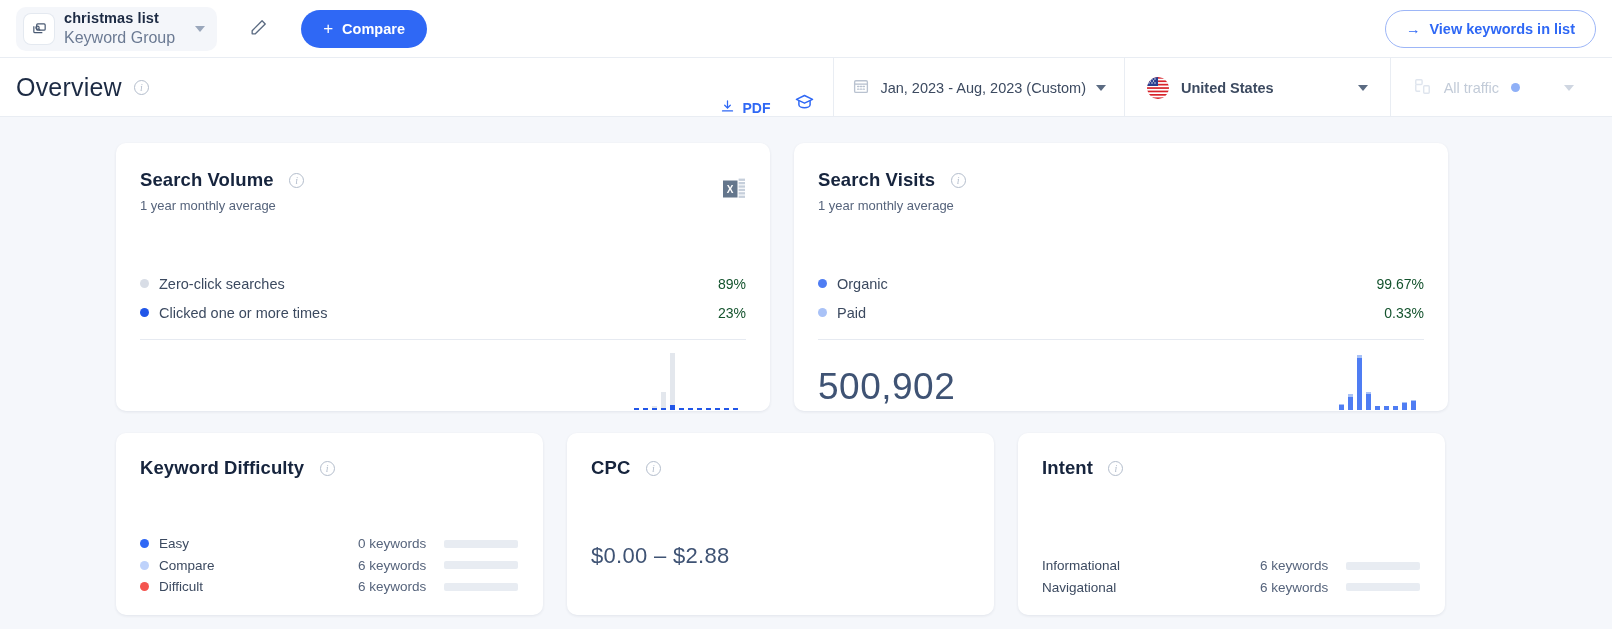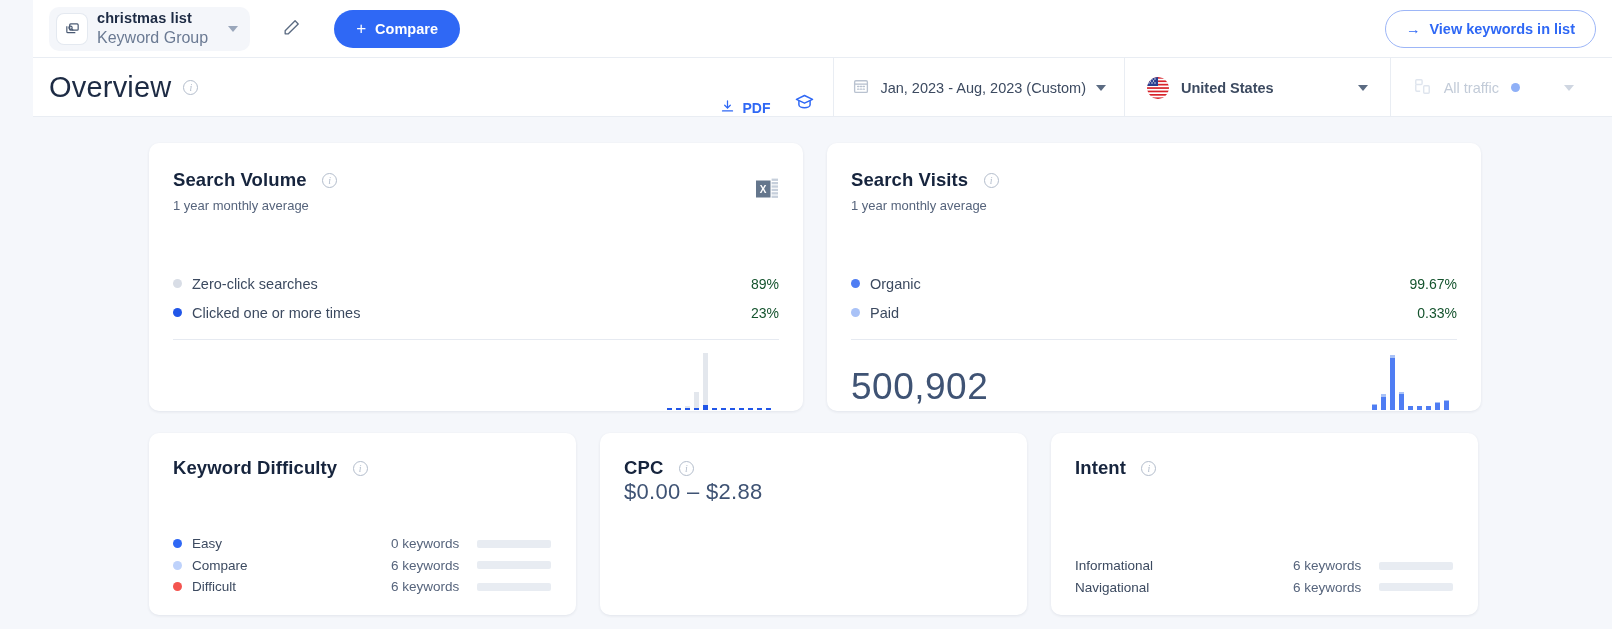--- a/index.html
+++ b/index.html
@@ -3,21 +3,21 @@
 <meta charset="utf-8">
 <style>
   * { box-sizing: border-box; margin: 0; padding: 0; }
   html, body {
     width: 1612px; height: 629px;
     font-family: "Liberation Sans", sans-serif;
     background: #ffffff;
     overflow: hidden;
     -webkit-font-smoothing: antialiased;
   }
-  .app { width: 1612px; height: 629px; position: relative; background: #f5f7fb; padding-left: 33px; }
+  .app { width: 1612px; height: 629px; position: relative; background: #f5f7fb; }
 
   
   .topbar {
     height: 58px; background: #fff; display: flex; align-items: center;
     padding: 0 16px; position: relative;
   }
   .topbar:after {
     content:""; position:absolute; left:0; right:0; bottom:0; height:1px; background:#e9edf3;
   }
   .group-pill {
@@ -54,21 +54,21 @@
     display:flex; align-items:center; gap:9px; cursor:pointer;
     font-family:"Liberation Sans", sans-serif;
   }
 
   
   .subbar {
     height: 59px; background:#fff; display:flex; align-items:center; padding: 0 16px;
     position: relative;
   }
   .subbar:after{content:"";position:absolute;left:0;right:0;bottom:0;height:1px;background:#e9edf3;}
-  .page-title { font-size: 29px; color:#1d2b44; font-weight: 400; letter-spacing:.2px;}
+  .page-title { font-size: 25px; color:#1d2b44; font-weight: 400; letter-spacing:.2px;}
   .info-i {
     display:inline-flex; align-items:center; justify-content:center;
     width:15px;height:15px;border-radius:50%;border:1px solid #b3bdcc;color:#b3bdcc;
     font-size:10px; font-style:italic; font-family:"Liberation Serif",serif; line-height:1;
     vertical-align: middle;
   }
   .title-info { margin-left:12px; }
   .sub-right { margin-left:auto; display:flex; align-items:flex-end; height:100%; }
   .pdf-btn {
     display:flex; align-items:center; gap:7px; color:#2f68f5; font-size:14px; font-weight:600;
@@ -124,21 +124,21 @@
   .bcard { height: 182px; padding: 24px 24px 0 24px; }
   .bcard-kd { width: 427px; }
   .bcard-cpc { width: 427px; }
   .bcard-intent { width: 427px; }
   .stats { margin-top: 54px; }
   .stat-row { display:flex; align-items:center; height: 21.5px; font-size:13.5px; color:#3c4a60;}
   .stat-label { display:flex; align-items:center; width: 218px; }
   .stat-count { font-size:13.5px; color:#56647c; width: 86px; text-align:left;}
   .track { width: 74px; height: 8px; background:#e8ecf2; border-radius: 2px; overflow:hidden; }
   .fill { height: 100%; background:#5b6c84; border-radius: 2px; }
-  .cpc-val { font-size: 22px; color:#3f5374; letter-spacing:.3px;}
+  .cpc-val { font-size: 22px; color:#3f5374; margin-top: 64px; letter-spacing:.3px;}
   .intent-stats { margin-top: 76px; }
 </style>
 </head>
 <body>
 
 <div class="app">
 
   <div class="topbar">
 
     <div class="group-pill">

